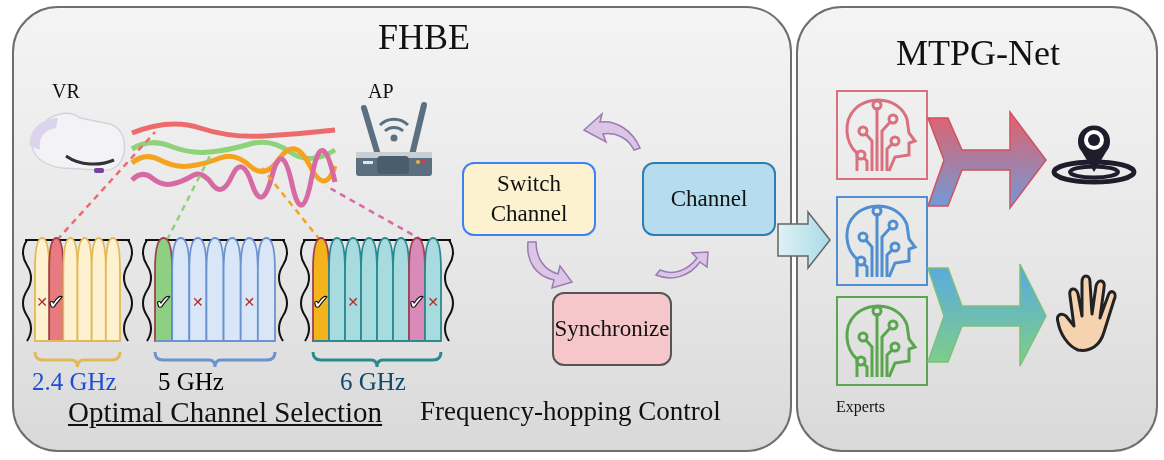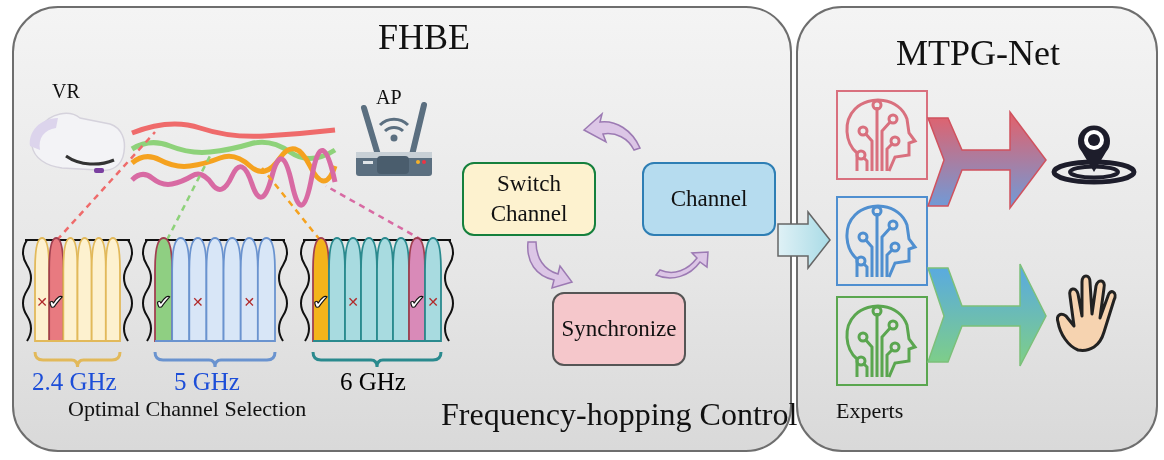--- a/index.html
+++ b/index.html
@@ -10,37 +10,37 @@
            box-sizing: border-box; }
   #fhbe { left: 12px; top: 6px; width: 780px; height: 446px; }
   #mtpg { left: 796px; top: 6px; width: 362px; height: 446px; }
   .title { position: absolute; font-size: 36px; color: #111; white-space: nowrap; }
   .lbl { position: absolute; font-size: 20px; color: #111; white-space: nowrap; }
   .big { font-size: 31px; }
   .box { position: absolute; border-radius: 12px; box-sizing: border-box;
          display: flex; align-items: center; justify-content: center; text-align: center;
          font-size: 23px; line-height: 30px; color: #111; }
   .box span { display: block; }
-  #switch-box { left: 462px; top: 162px; width: 134px; height: 74px; background: #fdf2cf; border: 2px solid #15803d; }
+  #switch-box { left: 462px; top: 162px; width: 134px; height: 74px; background: #fdf2cf; border: 2px solid #3b82f6; }
   #sampling-box { left: 642px; top: 162px; width: 134px; height: 74px; background: #b6dcef; border: 2px solid #2e7eb4; }
-  #sync-box { left: 552px; top: 292px; width: 134px; height: 74px; background: #f5c7cb; border: 2px solid #555; }
+  #sync-box { left: 552px; top: 292px; width: 120px; height: 74px; background: #f5c7cb; border: 2px solid #555; }
   svg.overlay { position: absolute; left: 0; top: 0; }
   .band-lbl { position: absolute; font-size: 25px; white-space: nowrap; }
 </style>
 </head>
 <body>
 
 <div class="panel" id="fhbe"></div>
 <div class="panel" id="mtpg"></div>
 
 <div class="title" style="left:378px;top:16px;font-family:Liberation Serif, serif;">FHBE</div>
 <div class="title" style="left:896px;top:32px;">MTPG-Net</div>
 
 <div class="lbl" style="left:52px;top:80px;">VR</div>
-<div class="lbl" style="left:376px;top:80px;margin-top:6px;">AP</div>
+<div class="lbl" style="left:368px;top:80px;">AP</div>
 
 <svg class="overlay" width="1164" height="460" viewBox="0 0 1164 460">
   <defs>
     <linearGradient id="gradRB" x1="0" y1="0" x2="0" y2="1">
       <stop offset="0" stop-color="#e4606a"></stop>
         <stop offset="1" stop-color="#6f9bd8"></stop>
     </linearGradient>
     <linearGradient id="gradBG" x1="0" y1="0" x2="0" y2="1">
       <stop offset="0" stop-color="#58a9e3"></stop>
         <stop offset="1" stop-color="#7fcf86"></stop>
@@ -202,36 +202,36 @@
     <circle cx="1094" cy="140" r="10" fill="#fff"></circle>
     <circle cx="1094" cy="140" r="6" fill="#1d1d2b"></circle>
   </g>
 
   <g fill="#f6d3b0" stroke="#222" stroke-width="3" stroke-linejoin="round">
     <path d="M1078 350 C1068 346 1060 334 1058 322 C1056 316 1060 312 1066 316 L1074 326 L1070 296 C1068 288 1076 286 1078 294 L1082 316 L1082 282 C1082 274 1090 274 1090 282 L1092 314 L1096 286 C1098 278 1106 280 1104 288 L1100 318 L1108 296 C1110 288 1118 292 1114 300 L1104 332 C1100 346 1090 352 1078 350 Z"></path>
   </g>
 </svg>
 
 <div class="band-lbl" style="left:32px;top:368px;color:#1d4ed8;">2.4 GHz</div>
-<div class="band-lbl" style="left:174px;top:368px;color:#1d4ed8;">5 GHz</div>
-<div class="band-lbl" style="left:340px;top:368px;color:#000000;">6 GHz</div>
-
-<div class="lbl big" style="left:68px;top:396px;font-size:22px;">Optimal Channel Selection</div>
-<div class="lbl" style="left:441px;top:396px;font-size:32px;">Frequency-hopping Control</div>
+<div class="band-lbl" style="left:158px;top:368px;color:#000000;">5 GHz</div>
+<div class="band-lbl" style="left:340px;top:368px;color:#0c4a6e;">6 GHz</div>
+
+<div class="lbl big" style="left:68px;top:396px;font-size:29px;text-decoration:underline;">Optimal Channel Selection</div>
+<div class="lbl" style="left:420px;top:396px;font-size:27px;">Frequency-hopping Control</div>
 
 <div class="box" id="switch-box">
   <div>
       <span>Switch</span>
       <span>Channel</span>
     </div>
 </div>
 <div class="box" id="sampling-box">
   <div>
       <span>Channel</span>
     </div>
 </div>
 <div class="box" id="sync-box">
   <div>
       <span>Synchronize</span>
     </div>
 </div>
 
-<div class="lbl" style="left:836px;top:398px;font-size:22px;">Experts</div>
+<div class="lbl" style="left:836px;top:398px;font-size:16px;">Experts</div>
 
 </body></html>

